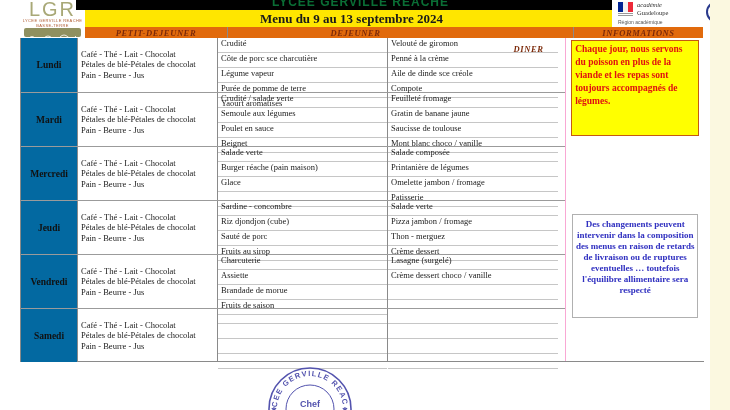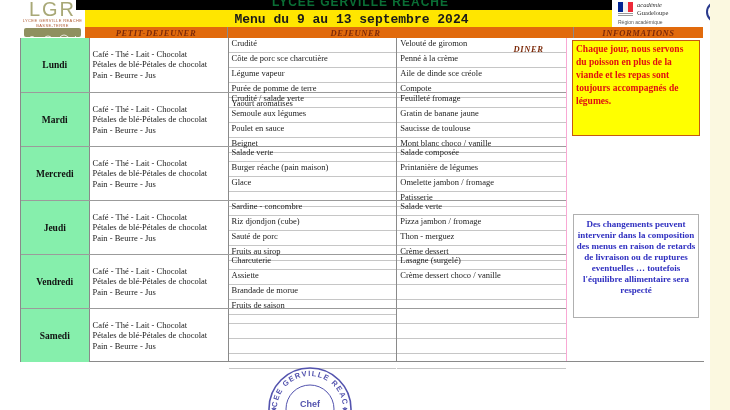--- a/index.html
+++ b/index.html
@@ -15,21 +15,21 @@
   .lgr-acronym { font-family:"Liberation Sans",sans-serif; color:#a8a877; font-size:20px;
     line-height:19px; text-align:center; letter-spacing:2px; font-weight:400; }
   .lgr-sub { font-size:4px; color:#b05a30; text-align:center; line-height:4.5px; letter-spacing:0.4px; font-family:"Liberation Sans",sans-serif;}
   .lgr-band { position:absolute; left:4px; top:28px; width:57px; height:9px; background:#8f9060; border-radius:2px; overflow:hidden;}
 
   
   .green-bar { position:absolute; left:76px; top:0; width:569px; height:10px; background:#000000; overflow:hidden; }
   .green-bar span { display:block; text-align:center; font-family:"Liberation Sans",sans-serif;
     font-weight:bold; font-size:12px; color:#0a6e35; margin-top:-5px; letter-spacing:1px; }
   .yellow-bar { position:absolute; left:85px; top:10px; width:533px; height:17px; background:#ffe600;
-    display:flex; align-items:flex-end; justify-content:center; font-family:Liberation Mono, monospace;
+    display:flex; align-items:center; justify-content:center; font-family:Liberation Serif, serif;
     font-weight:bold; font-size:13px; color:#1a1a1a; }
 
   
   .gov-box { position:absolute; left:612px; top:0; width:118px; height:27px; background:#fff; font-family:"Liberation Sans",sans-serif; }
   .flag { position:absolute; left:6px; top:2px; width:15px; height:10px; display:flex; }
   .flag i { flex:1; } .flag .b{background:#002395;} .flag .w{background:#f2f2f2;} .flag .r{background:#ed2939;}
   .flag-lines { position:absolute; left:6px; top:13px; width:15px; }
   .flag-lines div { height:1px; background:#9a9a9a; margin-bottom:1px; }
   .acad1 { position:absolute; left:25px; top:1px; font-size:6.5px; font-style:italic; color:#333; font-family:"Liberation Serif",serif;}
   .acad2 { position:absolute; left:25px; top:9px; font-size:6.5px; color:#333; font-family:"Liberation Serif",serif;}
@@ -44,21 +44,21 @@
     font-style:italic; font-weight:bold; font-size:8.5px; color:#7c2a0a; letter-spacing:0.6px; }
   .ch1{width:142px;} .ch2{width:256px; border-left:1px solid #8a8a8a;}
   .ch3{width:90px; border-left:1px solid #8a8a8a;margin-top:22px;} .ch4{width:130px; border-left:1px solid #8a8a8a;}
 
   
   .table-wrap { position:absolute; left:20px; top:38px; width:684px; height:324px; display:flex;
     border-left:1px solid #8a8a8a; border-bottom:1px solid #8a8a8a; }
   .days-col { width:545px; }
   .day-block { display:flex; height:54px; }
   .day-block + .day-block { border-top:1px solid #9b9b9b; }
-  .day-cell { width:69px; background:#86efac; border-right:1px solid #8a8a8a;
+  .day-cell { width:57px; background:#0369a1; border-right:1px solid #8a8a8a;
     display:flex; align-items:center; justify-content:center; font-weight:bold; font-size:9.5px; color:#111; }
   .pdj-cell { width:140px; border-right:1px solid #8a8a8a; padding:10.5px 0 0 3px;
     font-size:8.5px; line-height:10.9px; color:#222; white-space:nowrap; overflow:hidden; }
   .mcol { width:170px; border-right:1px solid #8a8a8a; }
   .mcol.last { border-right:none; }
   .mrow { height:15px; line-height:10.6px; border-bottom:1px solid #c6c6c6;
     padding-left:3px; font-size:8.5px; color:#222; white-space:nowrap; overflow:visible; }
   .mrow:last-child { border-bottom:none; }
   .mrow.big { font-size:11px; line-height:11.5px; }
 

